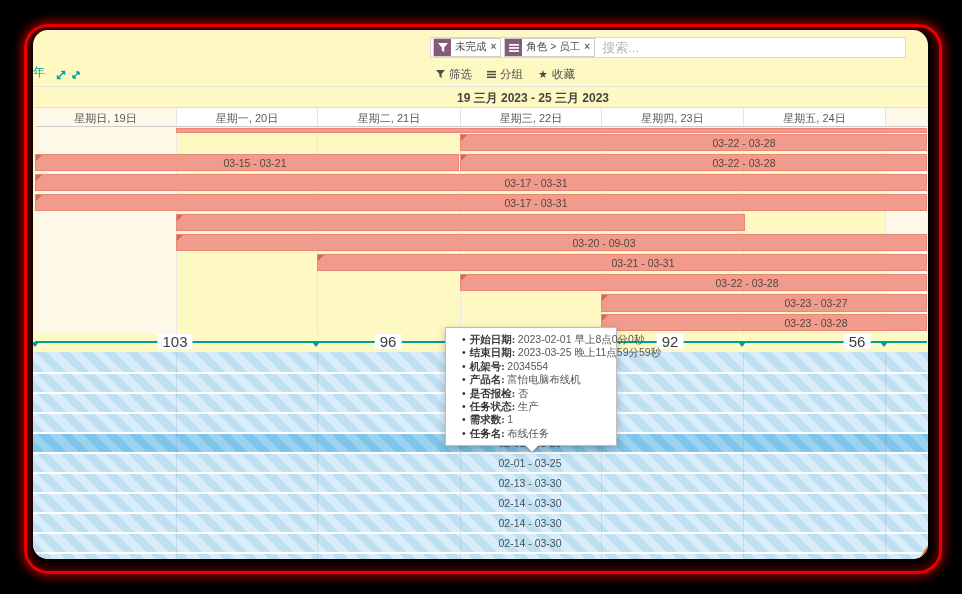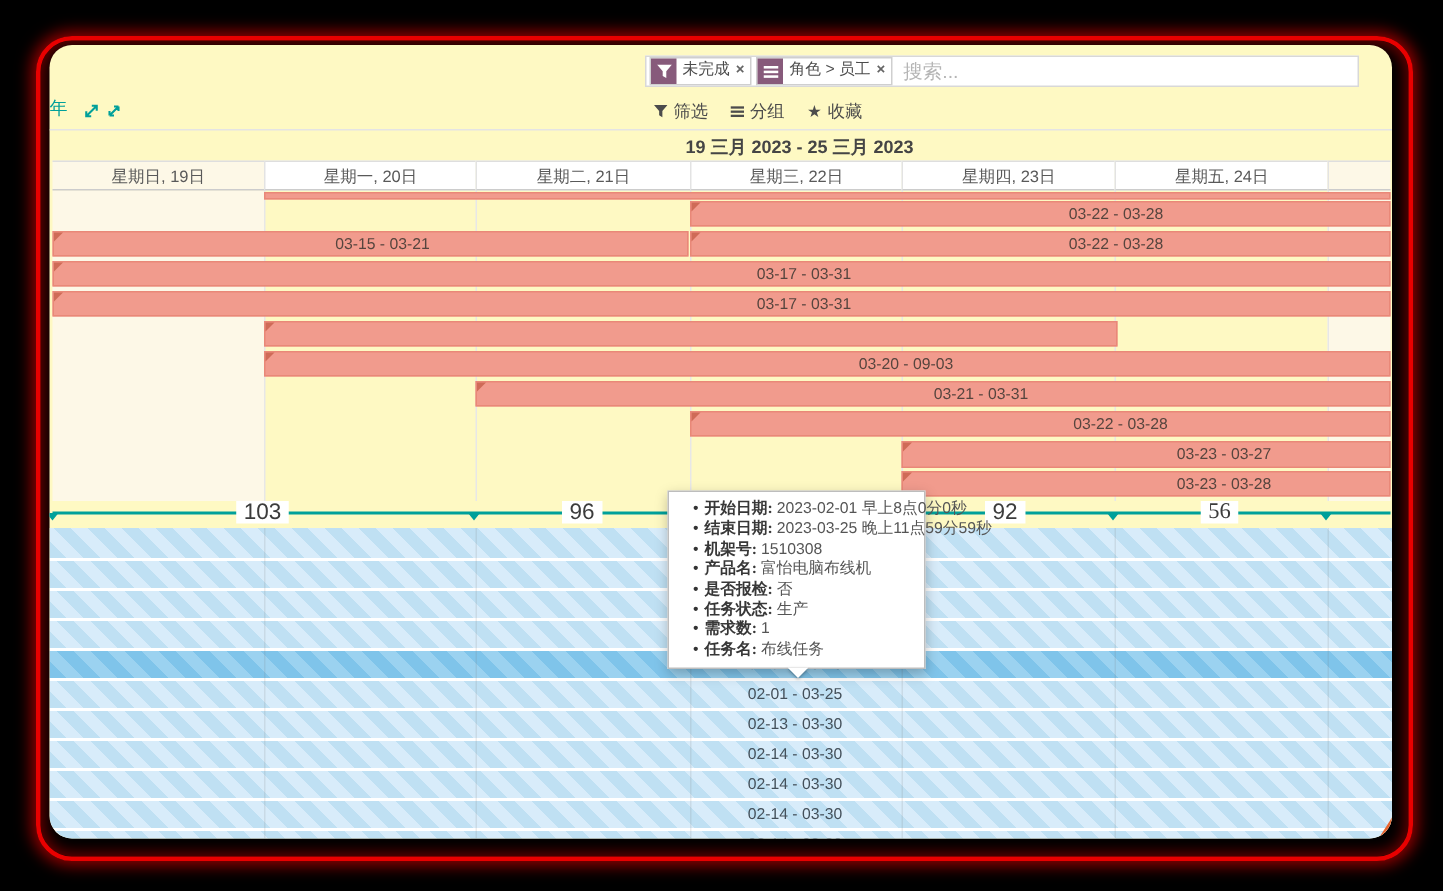--- a/index.html
+++ b/index.html
@@ -174,42 +174,42 @@
         </div>
         <div class="bar" style="left: 143px; top: 184px; width: 569px; height: 17px;">
           <span class="tri"></span>
         </div>
         <div class="bar" style="left: 143px; top: 204px; width: 751px; height: 17px;">
           <span class="tri"></span>
           <span class="lbl" style="left: 427px;">03-20 - 09-03</span>
         </div>
         <div class="bar" style="left: 284px; top: 224px; width: 610px; height: 17px;">
           <span class="tri"></span>
-          <span class="lbl" style="left: 336px;">03-21 - 03-31</span>
+          <span class="lbl" style="left: 325px;">03-21 - 03-31</span>
         </div>
         <div class="bar" style="left: 427px; top: 244px; width: 467px; height: 17px;">
           <span class="tri"></span>
           <span class="lbl" style="left: 286px;">03-22 - 03-28</span>
         </div>
         <div class="bar" style="left: 568px; top: 264px; width: 326px; height: 18px;">
           <span class="tri"></span>
           <span class="lbl" style="left: 214px;">03-23 - 03-27</span>
         </div>
         <div class="bar" style="left: 568px; top: 284px; width: 326px; height: 17px;">
           <span class="tri"></span>
           <span class="lbl" style="left: 214px;">03-23 - 03-28</span>
         </div>
       </div>
 
     <div class="tline"></div>
     <div id="totals">
         <div class="tnum" style="left: 142px;">103</div>
         <div class="tnum" style="left: 355px;">96</div>
         <div class="tnum" style="left: 637px;">92</div>
-        <div class="tnum" style="left: 780px; font-family: Liberation Serif, serif;">56</div>
+        <div class="tnum" style="left: 824px;">56</div>
         <div class="tnotch" style="left: -2px;"></div>
         <div class="tnotch" style="left: 279px;"></div>
         <div class="tnotch" style="left: 423px;"></div>
         <div class="tnotch" style="left: 564px;"></div>
         <div class="tnotch" style="left: 705px;"></div>
         <div class="tnotch" style="left: 847px;"></div>
       </div>
 
     <div id="bluerows">
         <div class="brow" style="top: 322px; border-top: none;"></div>
@@ -236,21 +236,21 @@
         </div>
         <div class="brow" style="top: 522px;">
           <span class="blbl" style="left: 497px;">02-14 - 03-30</span>
         </div>
       </div>
 
     <div class="tooltip" id="tooltip" style="left: 412px; top: 297px; width: 172px;">
       <ul id="ttlist">
           <li><span class="tl">开始日期: </span><span>2023-02-01 早上8点0分0秒</span></li>
           <li><span class="tl">结束日期: </span><span>2023-03-25 晚上11点59分59秒</span></li>
-          <li><span class="tl">机架号: </span><span>1510308</span></li>
+          <li><span class="tl">机架号: </span><span>2034554</span></li>
           <li><span class="tl">产品名: </span><span>富怡电脑布线机</span></li>
           <li><span class="tl">是否报检: </span><span>否</span></li>
           <li><span class="tl">任务状态: </span><span>生产</span></li>
           <li><span class="tl">需求数: </span><span>1</span></li>
           <li><span class="tl">任务名: </span><span>布线任务</span></li>
         </ul>
       <div class="tt-arrow"></div>
     </div>
 
     <div class="wedge"></div>

